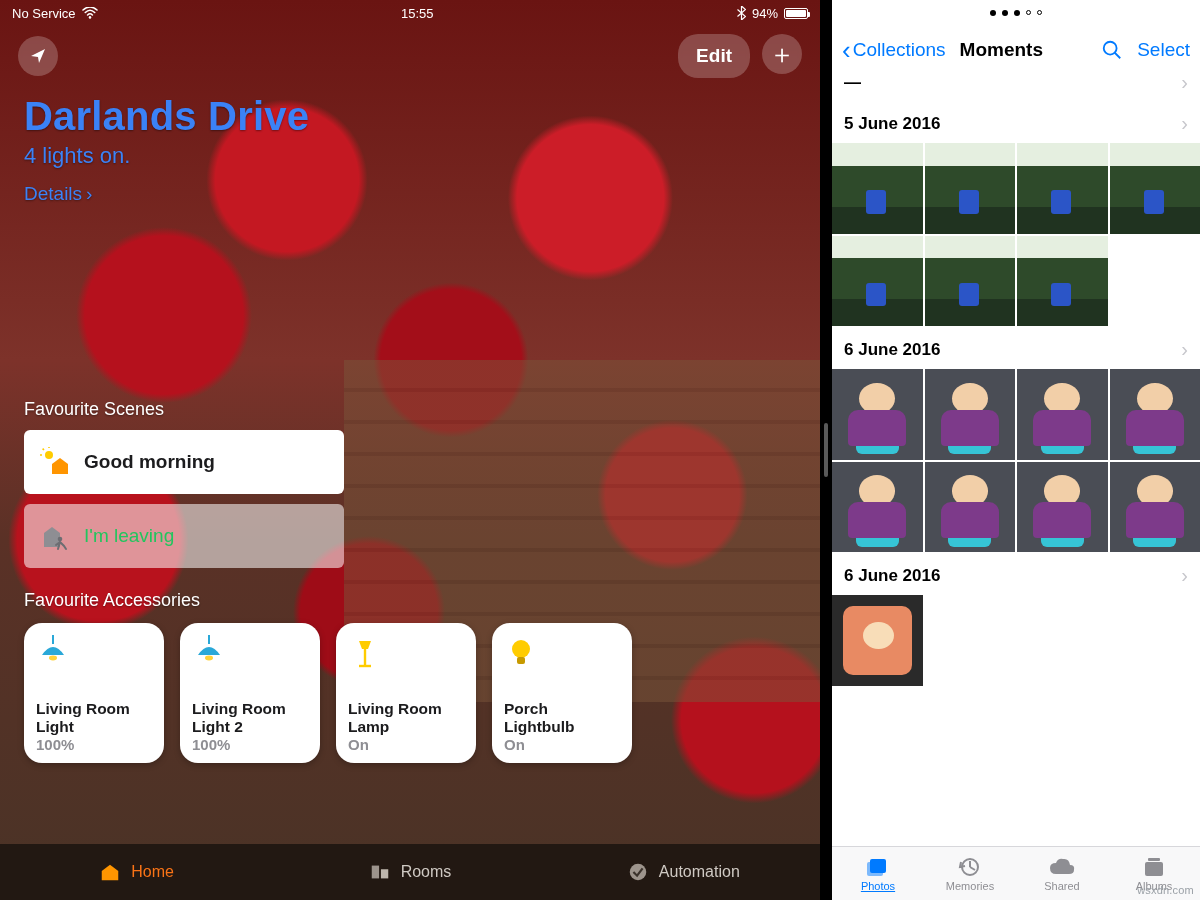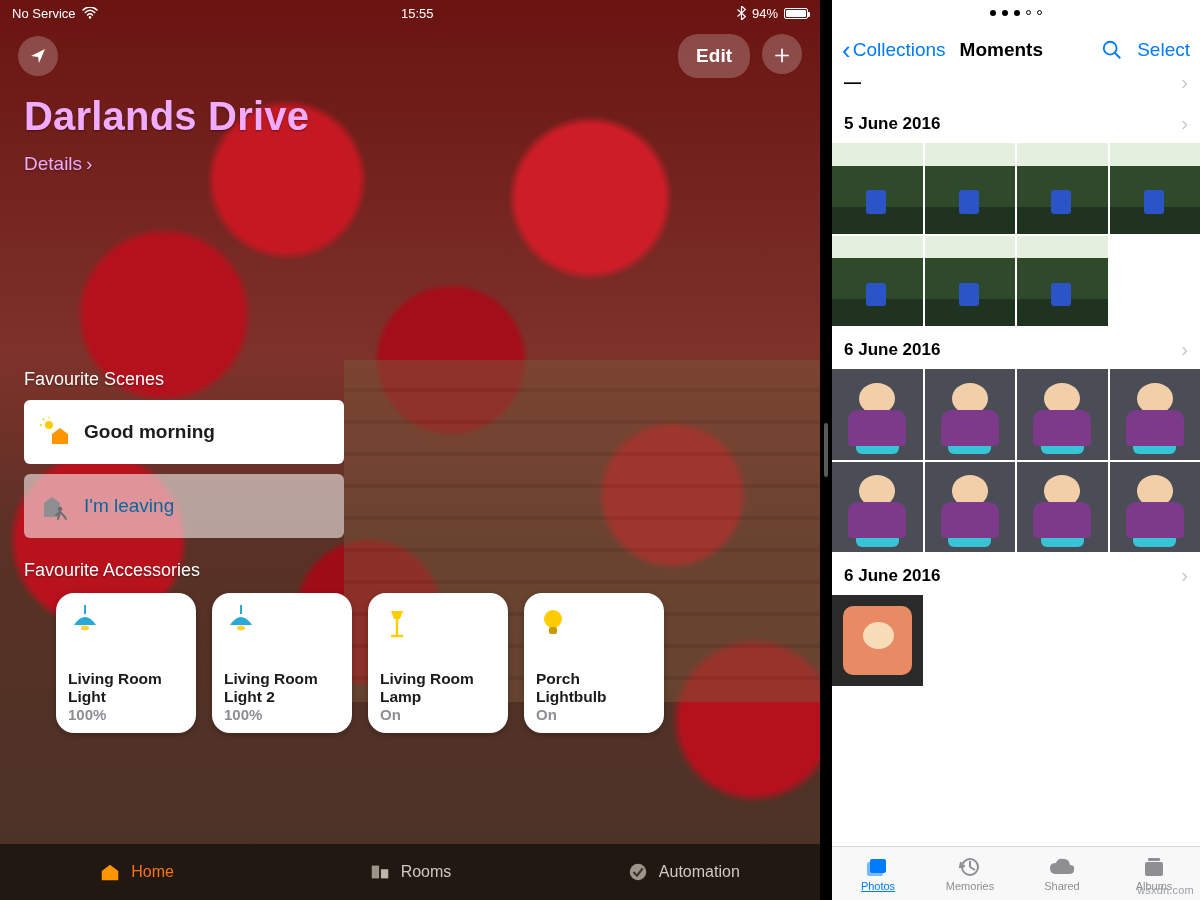--- a/index.html
+++ b/index.html
@@ -31,35 +31,35 @@
 .battery .shell::after { content:""; position:absolute; right:-3px; top:3px; width:2px; height:5px; background:#fff; border-radius:0 1px 1px 0;}
 .battery .fill { position:absolute; left:1px; top:1px; bottom:1px; width:90%; background:#fff; border-radius:1px;}
 
 .nav-row { position:relative; display:flex; justify-content:space-between; align-items:center; padding:8px 18px; z-index:2; }
 .pill { background:rgba(255,255,255,.22); color:#fff; border-radius:20px; display:flex; align-items:center; justify-content:center; backdrop-filter:blur(2px); }
 .loc-pill { width:40px; height:40px; }
 .right-nav { display:flex; gap:12px; }
 .edit-pill { height:44px; padding:0 18px; font-size:19px; font-weight:600; }
 .add-pill  { width:40px; height:40px; font-size:26px; }
 
-.home-header { position:relative; z-index:2; padding:8px 24px 0; color:#f0abfc; text-shadow:0 1px 2px rgba(0,0,0,.4); }
+.home-header { position:relative; z-index:2; padding:8px 24px 0; color:#3b82f6; text-shadow:0 1px 2px rgba(0,0,0,.4); }
 .home-title { font-size:40px; font-weight:700; letter-spacing:.2px; }
 .home-sub   { font-size:22px; margin-top:4px; }
 .details-row{ margin-top:14px; font-size:19px; display:inline-flex; align-items:flex-end; gap:4px; }
 
 .section-label { position:relative; z-index:2; color:#fff; font-size:18px; padding:0 24px; margin-top:194px; text-shadow:0 1px 2px rgba(0,0,0,.4);}
 .section-label.second { margin-top:22px; }
 
 .scene-card { position:relative; z-index:2; margin:10px 0 0 24px; width:320px; height:64px; border-radius:6px;
   display:flex; align-items:center; gap:14px; padding:0 16px; font-size:19px; font-weight:600; color:#1c1c1e; }
 .scene-on  { background:#fff; }
-.scene-off { background:rgba(255,255,255,.55); color:#0369a1; font-weight:500; }
+.scene-off { background:rgba(255,255,255,.55); color:#22c55e; font-weight:500; }
 .scene-icon { width:30px; height:30px; display:flex; align-items:center; justify-content:center; }
 
-.acc-row { position:relative; z-index:2; display:flex; gap:16px; padding:12px 0 0 24px;margin-left:32px; }
+.acc-row { position:relative; z-index:2; display:flex; gap:16px; padding:12px 0 0 24px; }
 .acc-card { width:140px; height:140px; background:#fff; border-radius:18px; padding:12px 12px 10px; display:flex; flex-direction:column; justify-content:space-between; color:#1c1c1e; box-shadow:0 2px 6px rgba(0,0,0,.25);}
 .acc-card .acc-name { font-size:15.5px; font-weight:700; line-height:1.15; }
 .acc-card .acc-state { font-size:15px; color:#8e8e93; font-weight:600; }
 .acc-icon { width:34px; height:34px; }
 
 .home-tabbar { position:absolute; left:0; right:0; bottom:0; height:56px; z-index:3;
   background:rgba(28,20,16,.88); display:flex; }
 .home-tab { flex:1; display:flex; align-items:center; justify-content:center; gap:10px; font-size:16px; color:#cfc9c3; }
 .home-tab.active { color:#f97316; }
 .home-tab svg, .home-tab .ticon { width:22px; height:22px; }
@@ -151,20 +151,21 @@
       <div class="right-nav">
         <div class="pill edit-pill">Edit</div>
         <div class="pill add-pill">
           <span>＋</span>
         </div>
       </div>
     </div>
 
     <div class="home-header">
       <div class="home-title">Darlands Drive</div>
+      <div class="home-sub">4 lights on.</div>
       <div class="details-row">
         <span>Details</span>
         <span>›</span>
       </div>
     </div>
 
     <div class="section-label">Favourite Scenes</div>
 
     <div class="scene-card scene-on">
       <span class="scene-icon">

